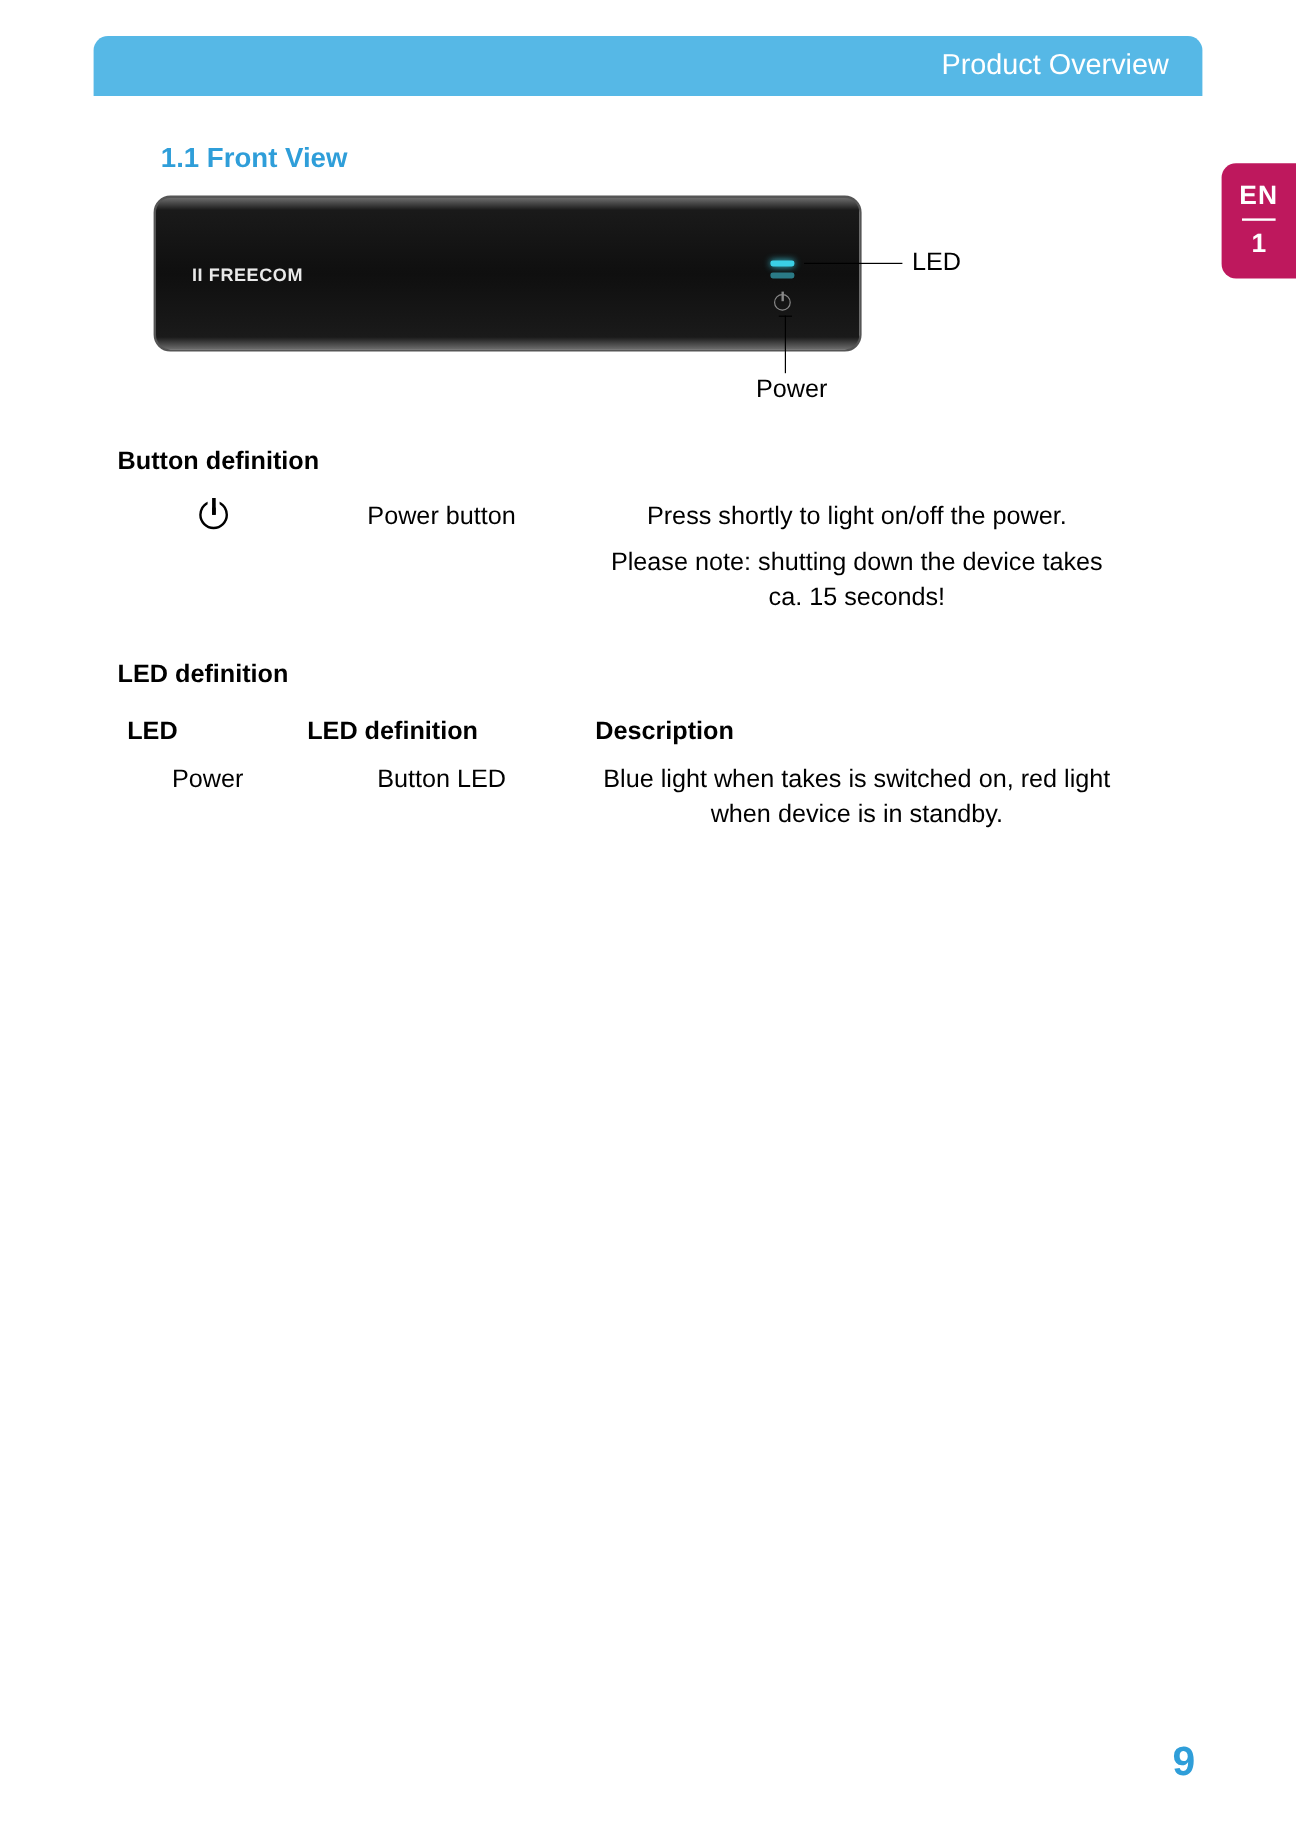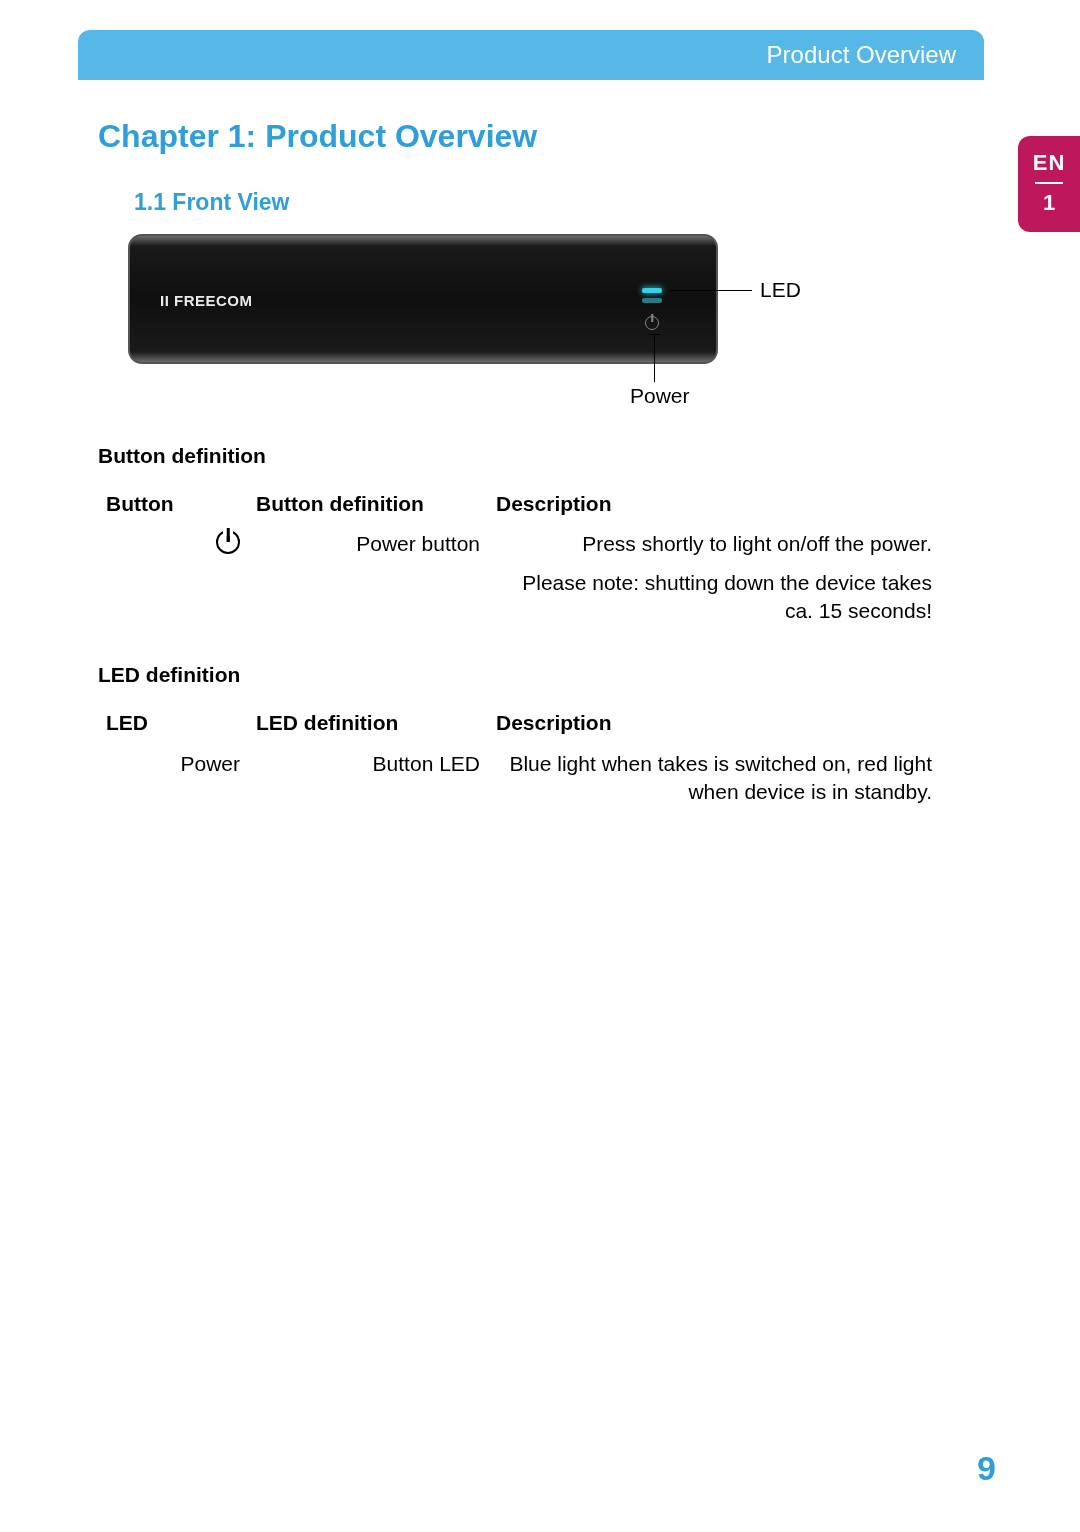--- a/index.html
+++ b/index.html
@@ -8,21 +8,21 @@
     background: #ffffff;
     width: 1080px;
     height: 1532px;
     position: relative;
     color: #000;
   }
   .header-bar {
     position: absolute;
     top: 30px;
     left: 78px;
-    right: 96px;
+    right: 78px;
     height: 50px;
     background: #56b8e6;
     border-radius: 12px 12px 0 0;
     display: flex;
     justify-content: flex-end;
     align-items: center;
     padding-right: 28px;
     color: #fff;
     font-size: 24px;
   }
@@ -178,21 +178,21 @@
     line-height: 1.35;
     border-collapse: collapse;
   }
   .tbl th {
     text-align: left;
     font-weight: 700;
     padding: 4px 8px 10px 8px;
     vertical-align: top;
   }
   .tbl td {
-    text-align: right;
+    text-align: center;
     padding: 2px 8px 8px 8px;
     vertical-align: top;
   }
   .tbl .c1 { width: 150px; }
   .tbl .c2 { width: 240px; }
   .power-icon-cell {
     padding-top: 6px;
   }
   .power-btn-icon {
     display: inline-block;
@@ -250,46 +250,40 @@
 </div>
 
 <div class="side-tab">
   <div class="lang">EN</div>
   <div class="divider"></div>
   <div class="num">1</div>
 </div>
 
 <div class="content">
 
-  <h1>Chapter 1: Product Overview</h1>
   <h2>1.1 Front View</h2>
 
   <div class="device-figure">
     <div class="device">
       <div class="device-brand">II FREECOM</div>
       <div class="led-blue"></div>
       <div class="led-blue2"></div>
       <div class="power-symbol"></div>
     </div>
     <div class="callout-led-line"></div>
     <div class="callout-led-text">LED</div>
     <div class="callout-power-tick"></div>
     <div class="callout-power-line"></div>
     <div class="callout-power-text">Power</div>
   </div>
 
   <h3>Button definition</h3>
 
   <table class="tbl">
     <tbody>
-        <tr>
-      <th class="c1">Button</th>
-      <th class="c2">Button definition</th>
-      <th>Description</th>
-    </tr>
     <tr>
       <td class="c1 power-icon-cell">
         <span class="power-btn-icon"><span class="stem"></span></span>
       </td>
       <td class="c2">Power button</td>
       <td>
         <div>Press shortly to light on/off the power.</div>
         <div style="margin-top:10px">Please note: shutting down the device takes ca. 15 seconds!</div>
       </td>
     </tr>

